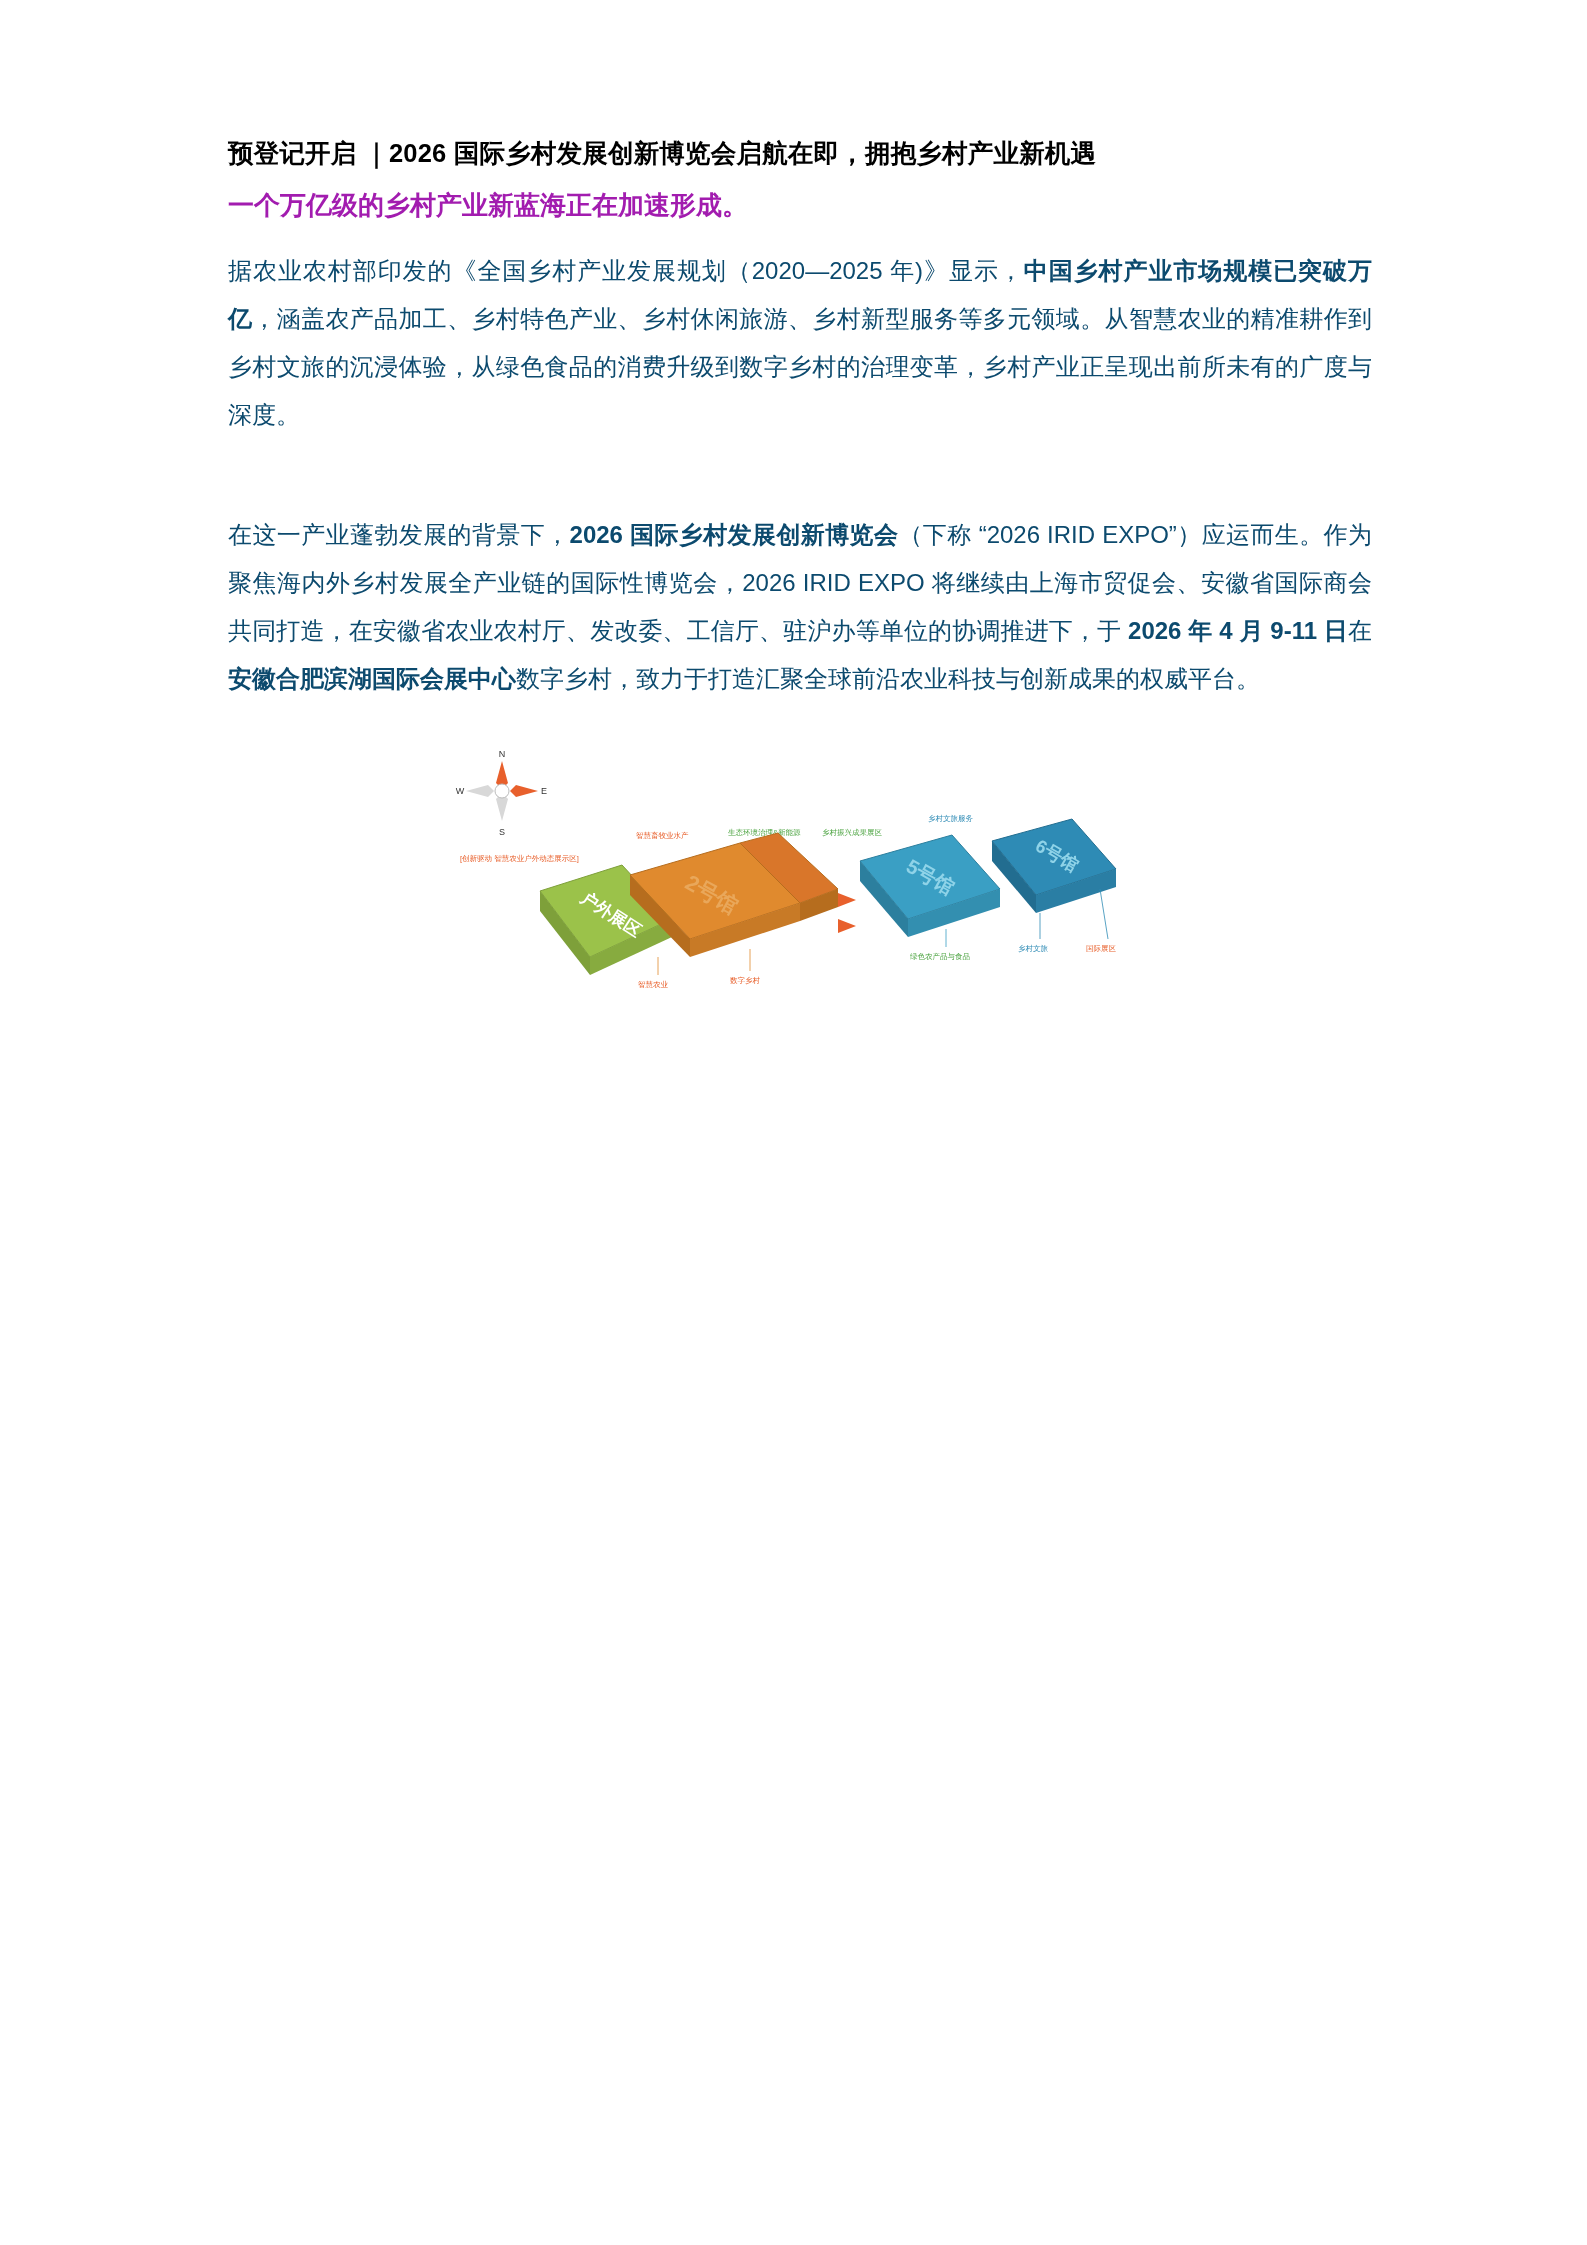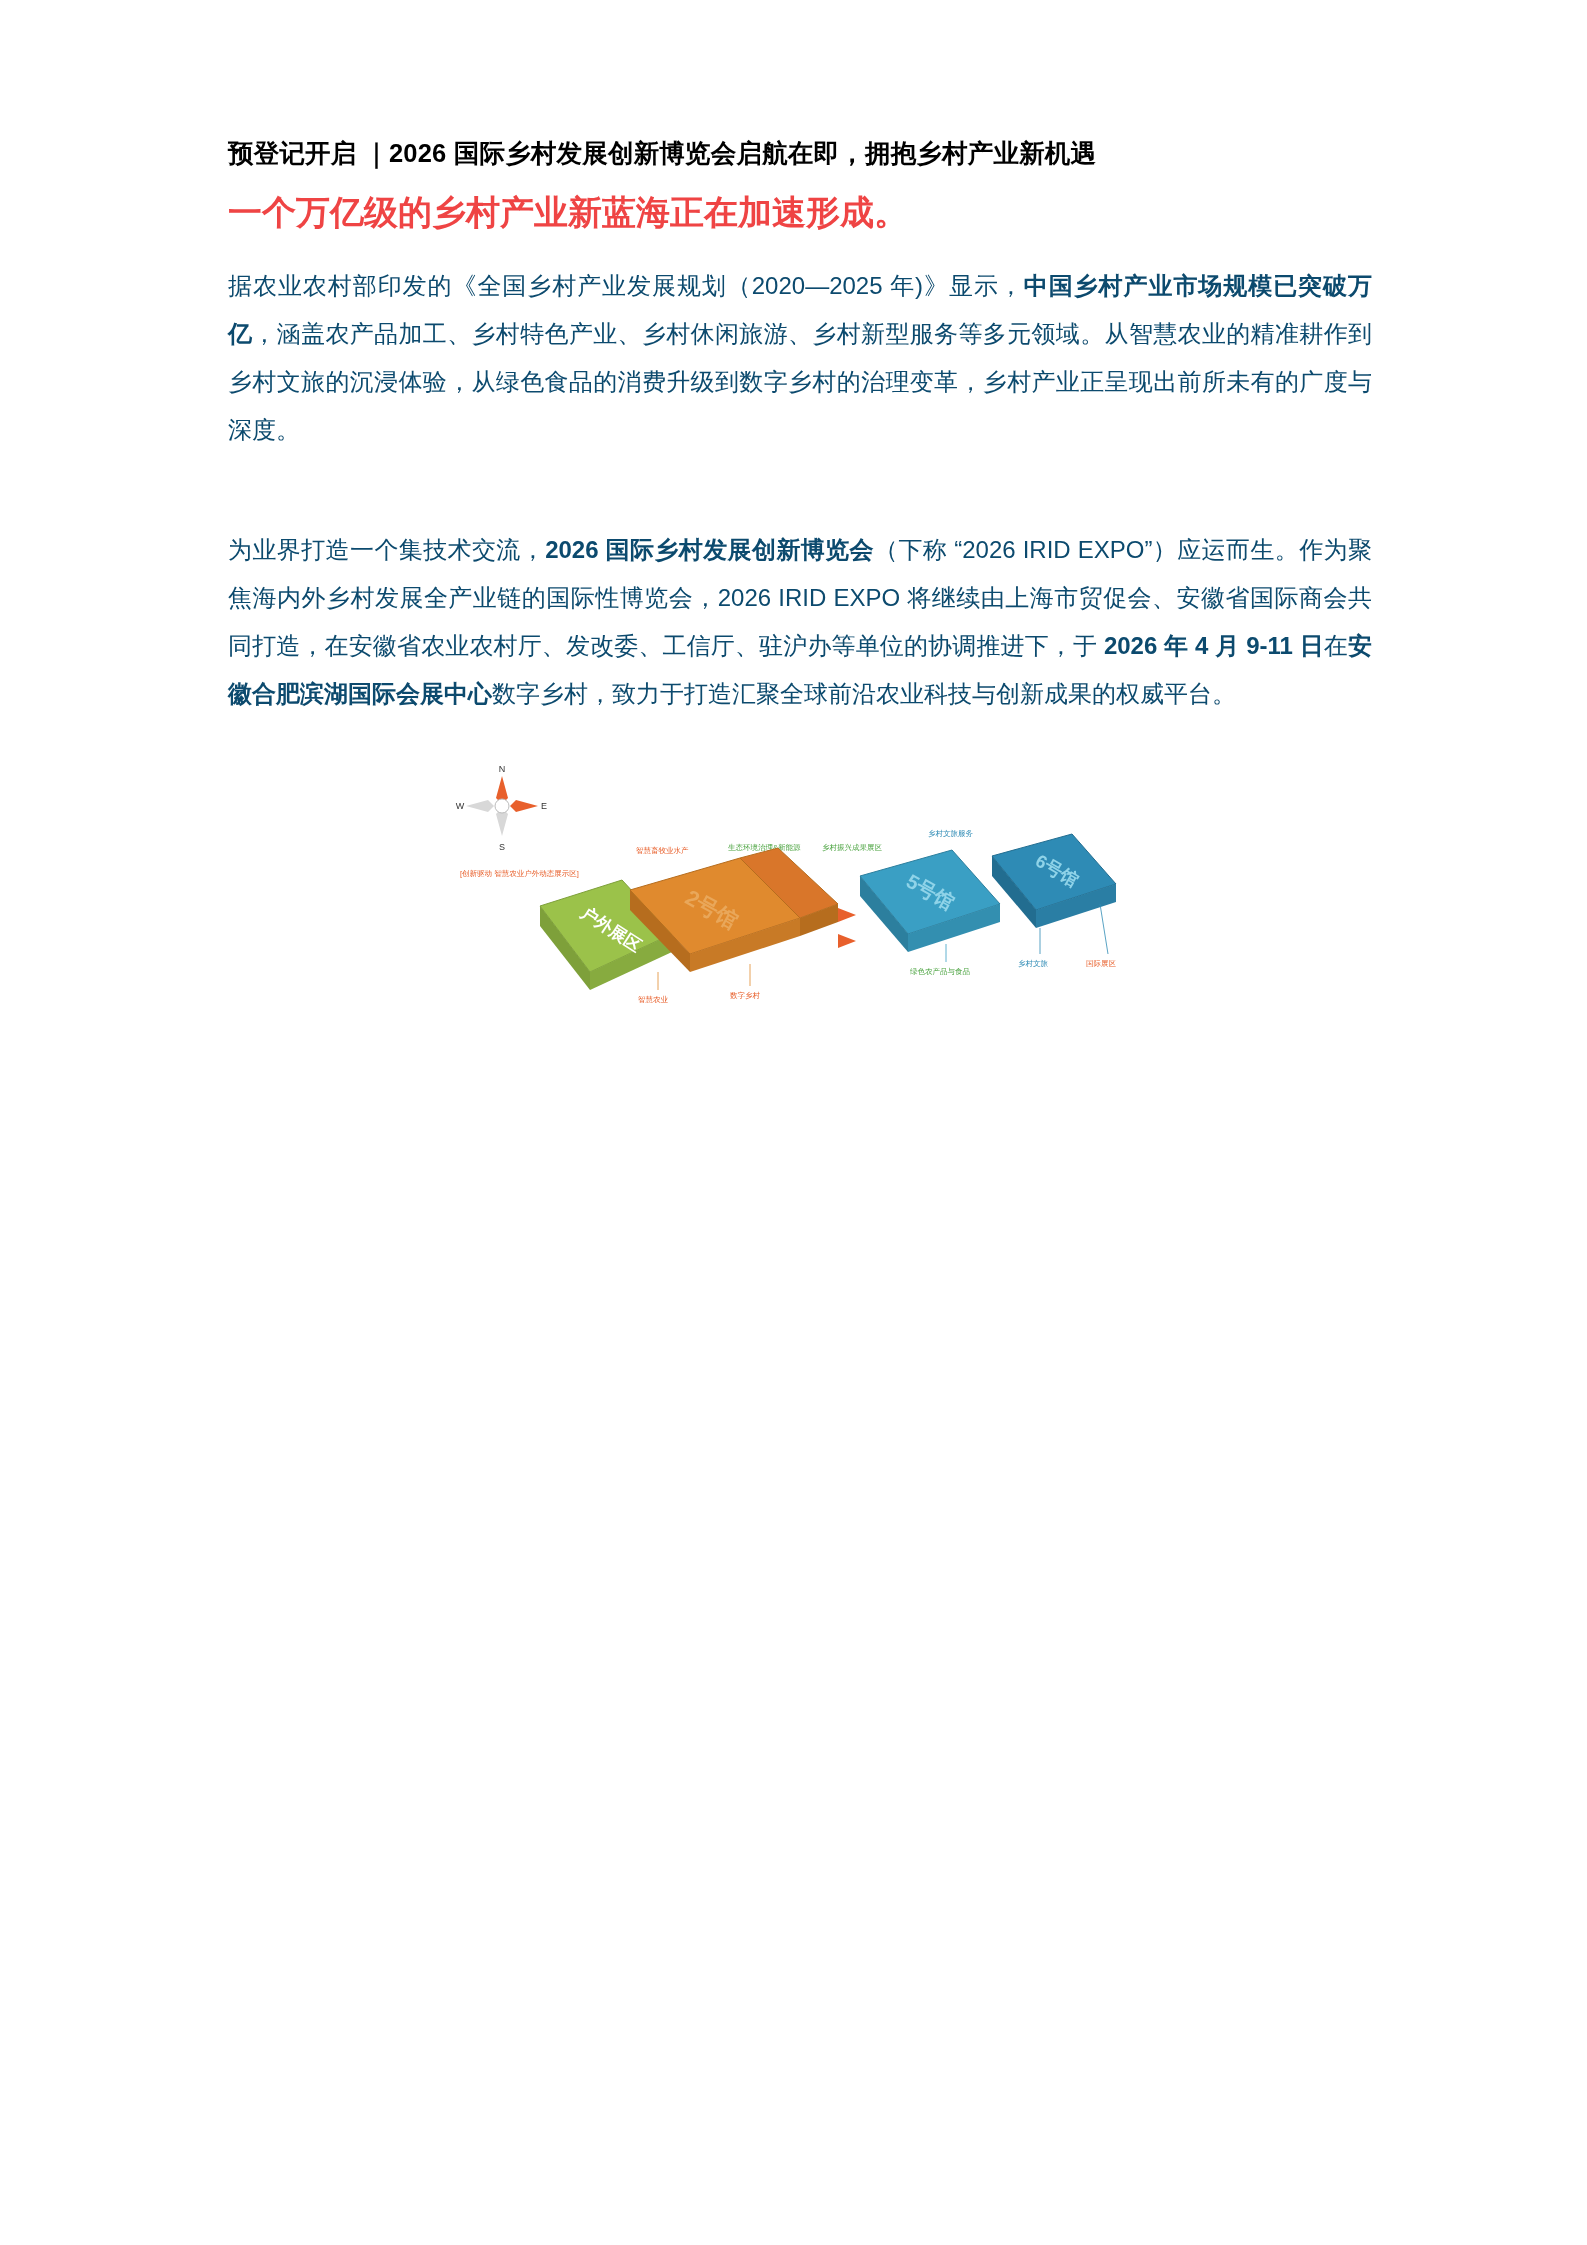--- a/index.html
+++ b/index.html
@@ -21,24 +21,24 @@
   }
   .doc-title {
     font-size: 25.5px;
     font-weight: bold;
     line-height: 1.85;
     color: #000;
     letter-spacing: 0.2px;
     margin: 0 0 4px 0;
   }
   .doc-subtitle {
-    font-size: 34px;
+    font-size: 26px;
     font-weight: bold;
     line-height: 1.85;
-    color: #ef4444;
+    color: #a21caf;
     margin: 0 0 18px 0;
   }
   p.body-text {
     font-size: 24px;
     line-height: 2.0;
     color: #0c4a6e;
     margin: 0 0 0 0;
     text-align: justify;
     text-justify: inter-ideograph;
   }
@@ -70,21 +70,21 @@
 </head>
 <body>
 
 <div class="page">
 
   <h1 class="doc-title">预登记开启 ｜2026 国际乡村发展创新博览会启航在即，拥抱乡村产业新机遇</h1>
   <h2 class="doc-subtitle">一个万亿级的乡村产业新蓝海正在加速形成。</h2>
 
   <p class="body-text"><span>据农业农村部印发的《全国乡村产业发展规划（2020—2025 年)》显示，</span><span class="b">中国乡村产业市场规模已突破万亿</span><span>，涵盖农产品加工、乡村特色产业、乡村休闲旅游、乡村新型服务等多元领域。从智慧农业的精准耕作到乡村文旅的沉浸体验，从绿色食品的消费升级到数字乡村的治理变革，乡村产业正呈现出前所未有的广度与深度。</span></p>
 
-  <p class="body-text spaced"><span>为业界打造一个集技术交流，</span><span class="b">2026 国际乡村发展创新博览会</span><span>（下称 “2026 IRID EXPO”）应运而生。作为聚焦海内外乡村发展全产业链的国际性博览会，2026 IRID EXPO 将继续由上海市贸促会、安徽省国际商会共同打造，在安徽省农业农村厅、发改委、工信厅、驻沪办等单位的协调推进下，于 </span><span class="b">2026 年 4 月 9-11 日</span><span>在</span><span class="b">安徽合肥滨湖国际会展中心</span><span>数字乡村，致力于打造汇聚全球前沿农业科技与创新成果的权威平台。</span></p>
+  <p class="body-text spaced"><span>在这一产业蓬勃发展的背景下，</span><span class="b">2026 国际乡村发展创新博览会</span><span>（下称 “2026 IRID EXPO”）应运而生。作为聚焦海内外乡村发展全产业链的国际性博览会，2026 IRID EXPO 将继续由上海市贸促会、安徽省国际商会共同打造，在安徽省农业农村厅、发改委、工信厅、驻沪办等单位的协调推进下，于 </span><span class="b">2026 年 4 月 9-11 日</span><span>在</span><span class="b">安徽合肥滨湖国际会展中心</span><span>数字乡村，致力于打造汇聚全球前沿农业科技与创新成果的权威平台。</span></p>
 
   <div class="figure">
     <div class="figure-img">
       <svg width="720" height="300" viewBox="0 0 720 300" xmlns="http://www.w3.org/2000/svg">
 
         <g>
           <polygon points="62,18 68,40 62,46 56,40" fill="#e8602c"></polygon>
           <polygon points="62,78 68,56 62,50 56,56" fill="#d8d8d8"></polygon>
           <polygon points="26,48 48,42 54,48 48,54" fill="#d8d8d8"></polygon>
           <polygon points="98,48 76,42 70,48 76,54" fill="#e8602c"></polygon>

